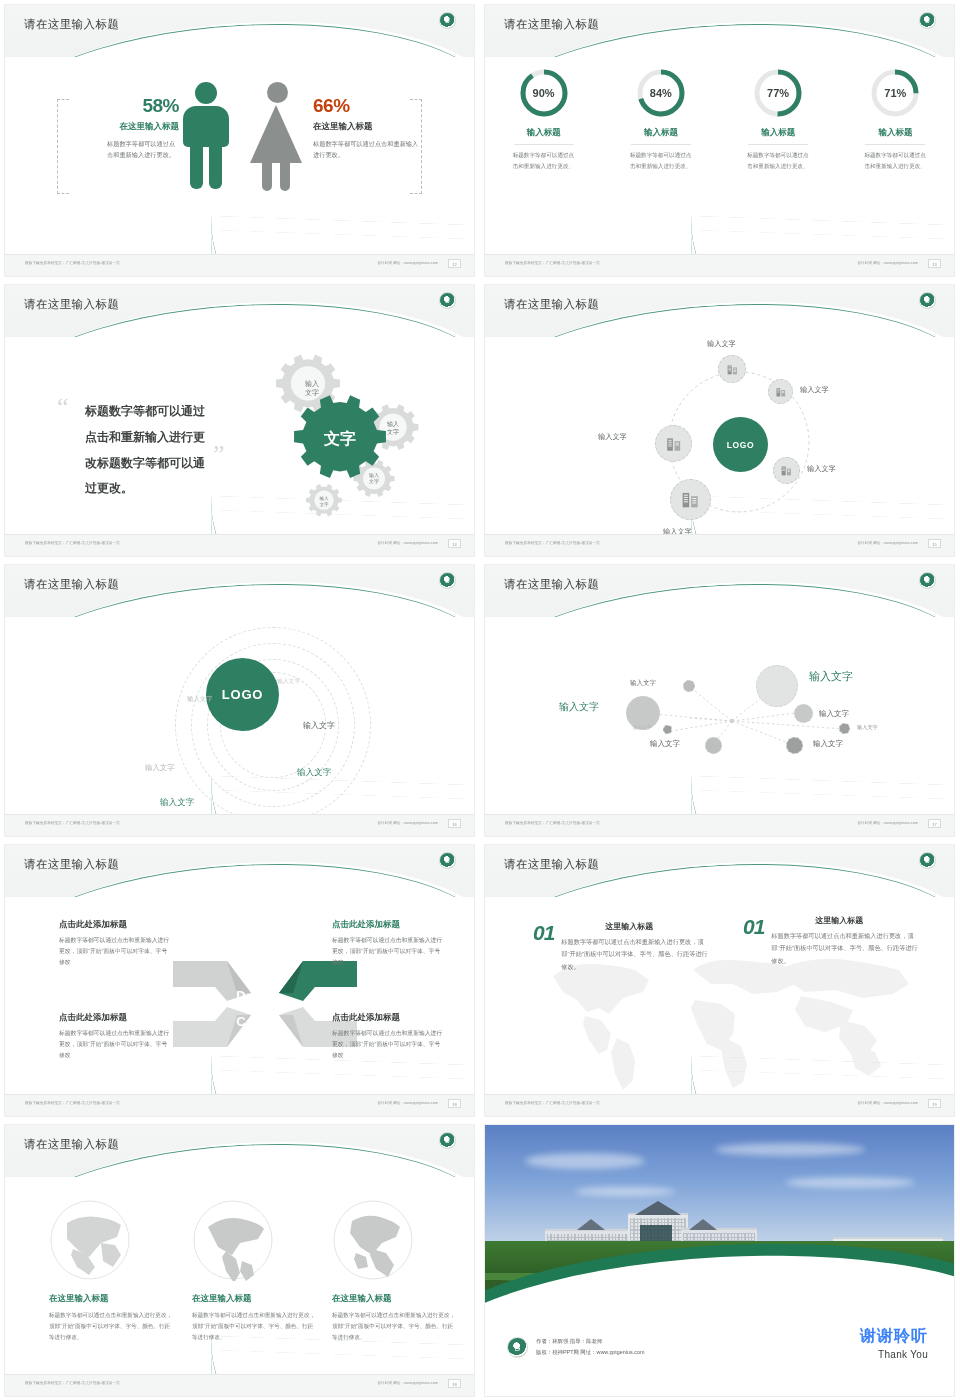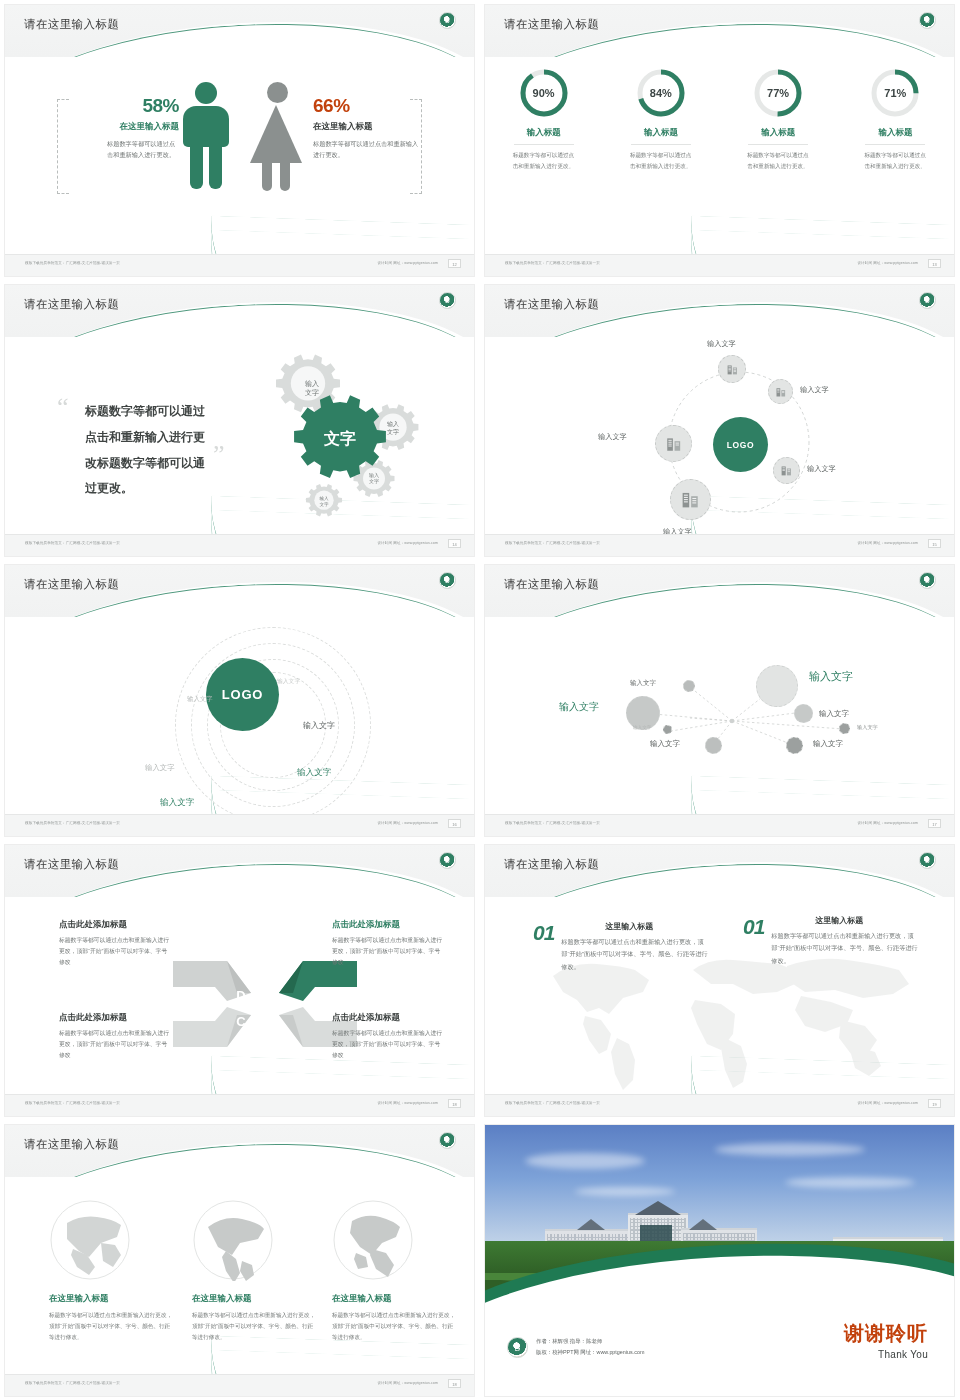--- a/index.html
+++ b/index.html
@@ -171,21 +171,21 @@
   .bldg { position:absolute; background:#dfe2e6; border-top:2px solid #cfd4d9; }
   .bldg-win { position:absolute; background:repeating-linear-gradient(90deg,#9aa4ae 0 1.4px, transparent 1.4px 3.4px),repeating-linear-gradient(0deg,#9aa4ae 0 1.2px, transparent 1.2px 3.6px); opacity:.55; inset:3px 2px 0 2px; }
   .green-arc {
     position:absolute; left:-60px; top:120px; width:600px; height:140px;
     background:#1f7a53; border-radius:50% / 60% 60% 0 0; transform:rotate(-3deg);
   }
   .white-arc {
     position:absolute; left:-70px; top:132px; width:620px; height:160px;
     background:#ffffff; border-radius:50% / 58% 58% 0 0; transform:rotate(-3deg);
   }
-  .ty-cn { font-size:20px; font-weight:bold; color:#c2410c; letter-spacing:1px;font-family:Liberation Serif, serif; }
+  .ty-cn { font-size:16px; font-weight:bold; color:#3b82f6; letter-spacing:1px;font-family:Liberation Serif, serif; }
   .ty-en { font-size:10px; color:#3a3f3e; margin-top:2px; letter-spacing:.3px; }
   .credit { font-size:5.4px; color:#5f6463; line-height:2; white-space:nowrap; }
 </style>
 </head>
 <body>
 
 <div id="grid">
 
   <div class="slide">
     <div class="card">

